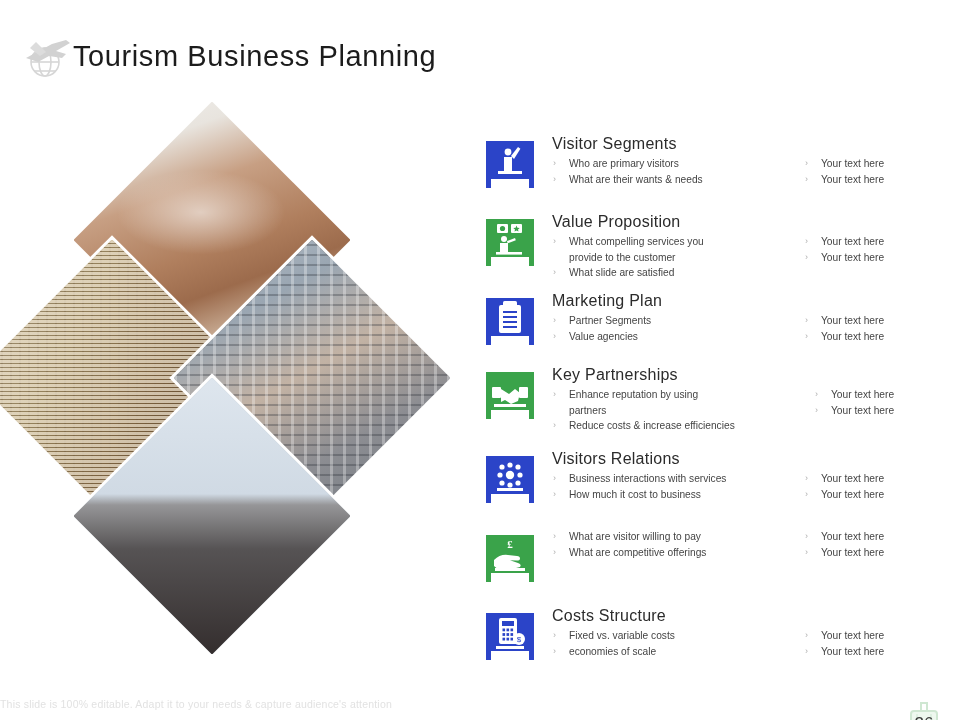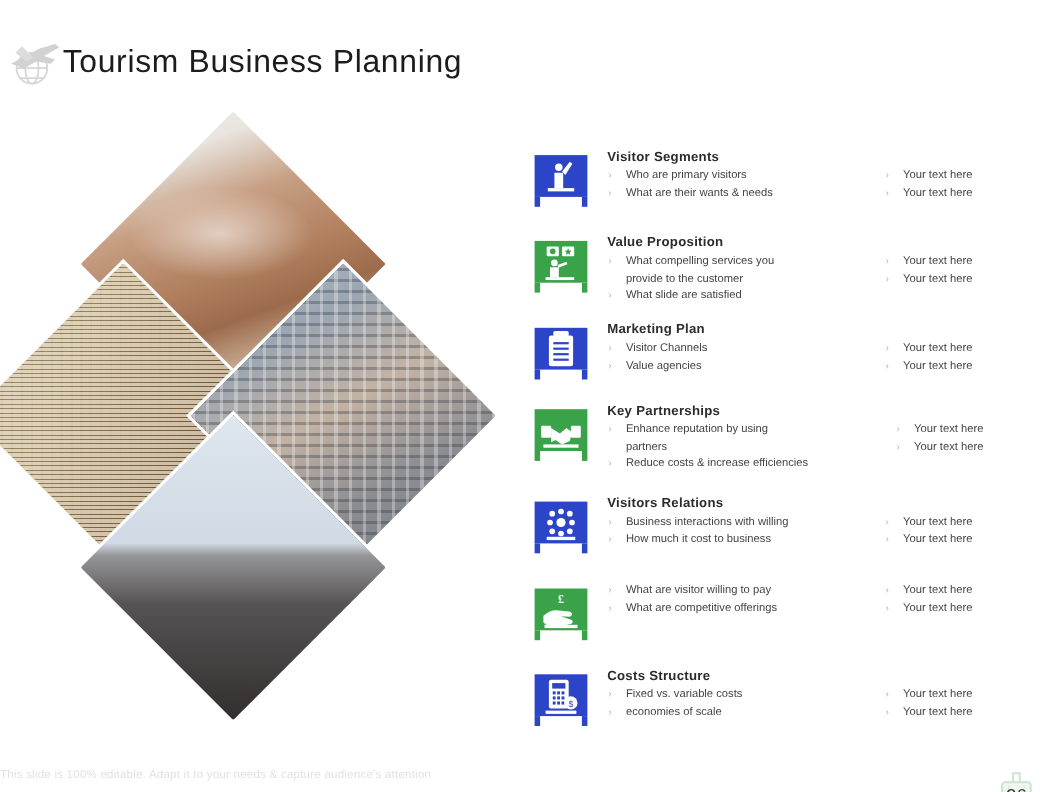--- a/index.html
+++ b/index.html
@@ -13,21 +13,21 @@
     height: 720px;
     position: relative;
     overflow: hidden;
     font-family: "Liberation Sans", sans-serif;
     color: #3b3b3b;
   }
 
   
   #slide-header {
     position: absolute;
-    left: 0; top: 0;
+    left: 16px; top: 0;
     width: 864px; height: 108px;
   }
   #brand-logo {
     position: absolute;
     left: 6px; top: 34px;
     width: 52px; height: 50px;
   }
   #page-title {
     position: absolute;
     left: 57px; top: 40px;
@@ -101,22 +101,22 @@
     position: absolute;
     left: 4px; top: 5px;
     width: 52px; height: 52px;
   }
   .section-body {
     position: absolute;
     left: 72px; top: 0;
     width: 398px;
   }
   .section-title {
-    font-size: 12px;
-    font-weight: bold;
+    font-size: 16px;
+    font-weight: normal;
     color: #2b2b2b;
     letter-spacing: .25px;
     margin: 0 0 3px 0;
     white-space: nowrap;
   }
   .bullet-columns {
     position: relative;
   }
   .bullet-col {
     position: absolute;
@@ -270,21 +270,21 @@
             <rect x="19" y="14" width="14" height="2" fill="#2b44c8"></rect>
             <rect x="19" y="19" width="14" height="2" fill="#2b44c8"></rect>
             <rect x="19" y="24" width="14" height="2" fill="#2b44c8"></rect>
             <rect x="19" y="29" width="14" height="2" fill="#2b44c8"></rect>
           </g>
         </svg></div>
       <div class="section-body">
         <div class="section-title">Marketing Plan</div>
         <div class="bullet-columns" style="height: 31px;">
           <div class="bullet-col col-left">
-            <div class="bullet"><span class="chev">›</span><span>Visitor Channels</span></div>
+            <div class="bullet"><span class="chev">›</span><span>Partner Segments</span></div>
             <div class="bullet"><span class="chev">›</span><span>Value agencies</span></div>
           </div>
           <div class="bullet-col col-right">
             <div class="bullet"><span class="chev">›</span><span>Your text here</span></div>
             <div class="bullet"><span class="chev">›</span><span>Your text here</span></div>
           </div>
         </div>
       </div>
     </div>
     <div class="section-row" style="top: 236px;">
@@ -329,21 +329,21 @@
             <circle cx="34" cy="12" r="2.6"></circle>
             <circle cx="18" cy="28" r="2.6"></circle>
             <circle cx="34" cy="28" r="2.6"></circle>
             <rect x="13" y="33" width="26" height="3"></rect>
           </g>
         </svg></div>
       <div class="section-body">
         <div class="section-title">Visitors Relations</div>
         <div class="bullet-columns" style="height: 31px;">
           <div class="bullet-col col-left">
-            <div class="bullet"><span class="chev">›</span><span>Business interactions with willing</span></div>
+            <div class="bullet"><span class="chev">›</span><span>Business interactions with services</span></div>
             <div class="bullet"><span class="chev">›</span><span>How much it cost to business</span></div>
           </div>
           <div class="bullet-col col-right">
             <div class="bullet"><span class="chev">›</span><span>Your text here</span></div>
             <div class="bullet"><span class="chev">›</span><span>Your text here</span></div>
           </div>
         </div>
       </div>
     </div>
     <div class="section-row" style="top: 399px;">

